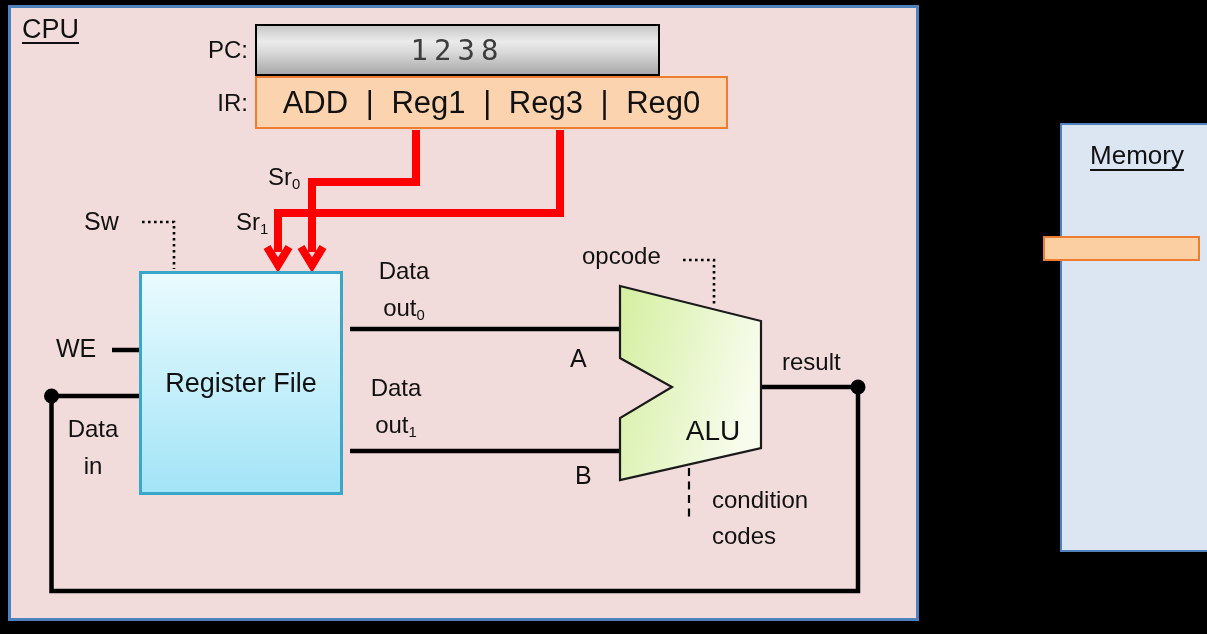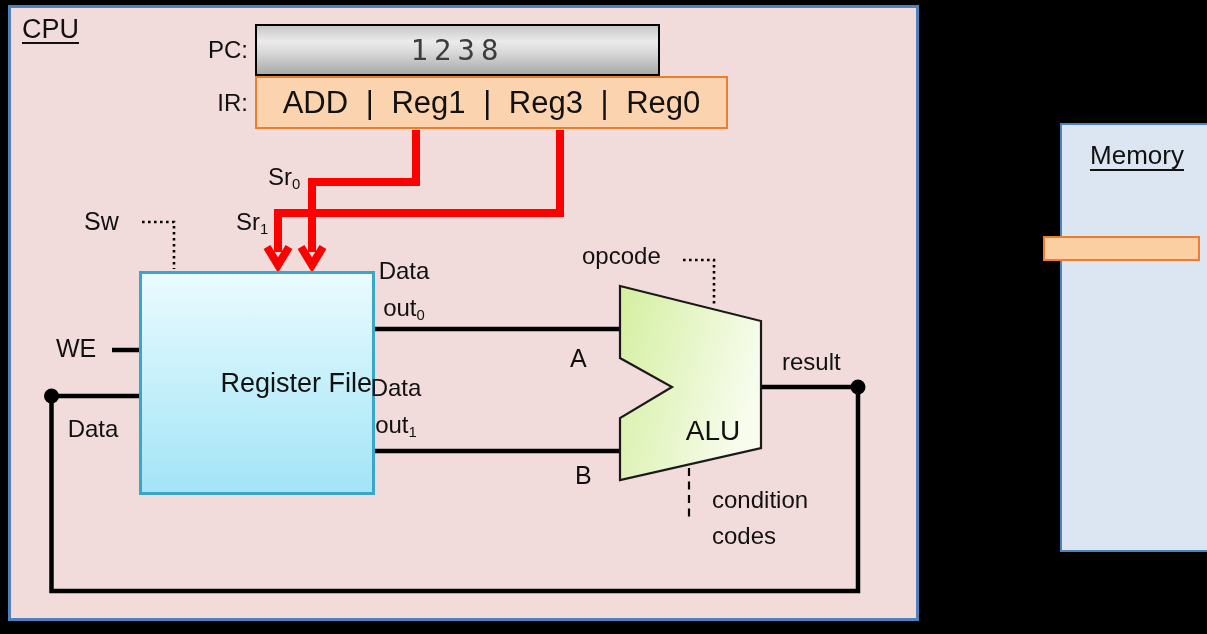--- a/index.html
+++ b/index.html
@@ -26,24 +26,24 @@
   }
   #pc-value{font-family:"DejaVu Sans Mono",monospace;font-size:29px;letter-spacing:6px;color:#3d3d3d;}
   #ir-box{
     left:255px;top:76px;width:473px;height:53px;box-sizing:border-box;
     border:2.5px solid #ED7D31;background:#FBD3AE;
     display:flex;align-items:center;justify-content:center;
   }
   #ir-value{font-size:31px;word-spacing:9px;}
   
   #register-file{
-    left:139px;top:271px;width:236px;height:224px;box-sizing:border-box;
+    left:139px;top:271px;width:204px;height:224px;box-sizing:border-box;
     border:3px solid #3AA7C9;
     background:linear-gradient(180deg,#eafbfe 0%,#c9f1fb 45%,#a3e4f6 100%);
-    display:flex;align-items:center;justify-content:flex-end;
+    display:flex;align-items:center;justify-content:center;
   }
   #register-file-label{font-size:27px;}
   
   #memory-box{
     left:1044px;top:123px;width:154px;height:429px;box-sizing:border-box;
     border:2.5px solid #4F81BD;background:#DCE6F2;text-align:center;margin-left:16px;
   }
   #memory-title{margin-top:15px;font-size:26px;text-decoration:underline;text-underline-offset:5px;}
   #memory-highlight-row{
     left:1043px;top:236px;width:157px;height:25px;box-sizing:border-box;
@@ -138,20 +138,21 @@
     <div><span>out</span><span class="sub">0</span></div>
   </div>
 
   <div class="abs two-line" id="data-out1-label">
     <div>Data</div>
     <div><span>out</span><span class="sub">1</span></div>
   </div>
 
   <div class="abs two-line" id="data-in-label">
     <div>Data</div>
+    <div>in</div>
   </div>
 
   <div class="abs sig" id="a-label">A</div>
   <div class="abs sig" id="b-label">B</div>
   <div class="abs sig" id="opcode-label">opcode</div>
   <div class="abs sig" id="result-label">result</div>
 
   <div class="abs" id="condition-label">
     <div>condition</div>
     <div>codes</div>

